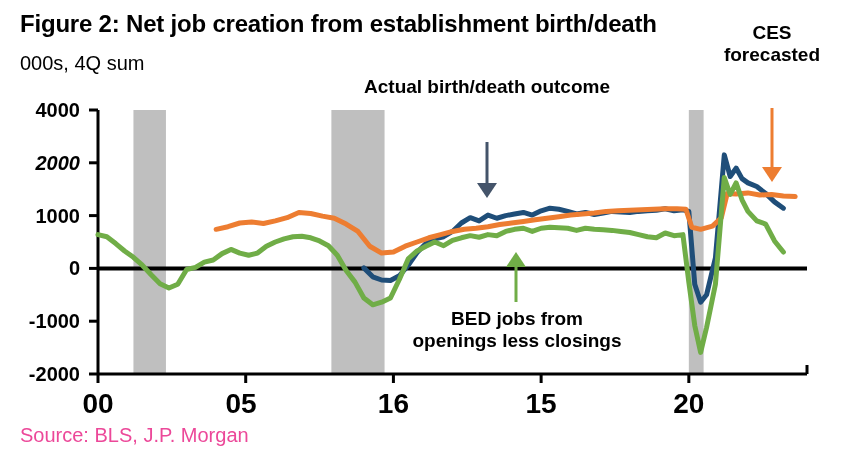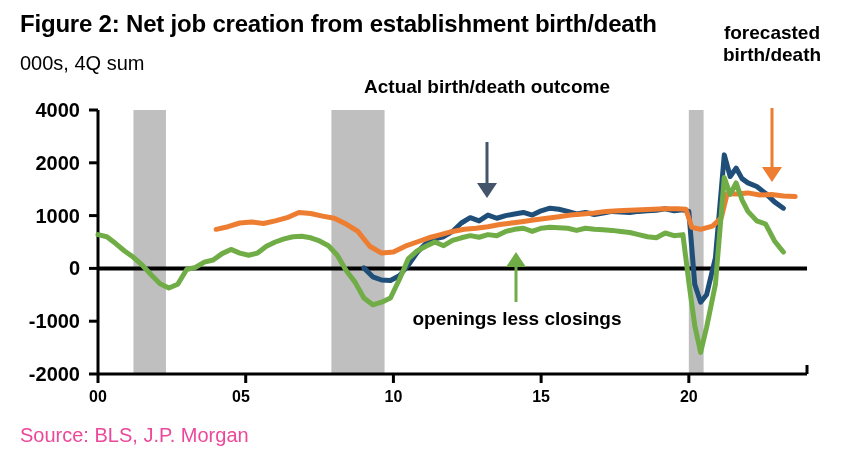--- a/index.html
+++ b/index.html
@@ -57,21 +57,21 @@
     font-weight: bold;
     color: #000000;
     width: 78px;
     left: 2px;
     transform: translateY(-50%);
     white-space: nowrap;
   }
   .xtick-label {
     position: absolute;
     text-align: center;
-    font-size: 16px;
+    font-size: 28px;
     font-weight: bold;
     color: #000000;
     width: 60px;
     transform: translateX(-50%);
     top: 388px;
     white-space: nowrap;
   }
   .annot {
     position: absolute;
     font-size: 19px;
@@ -139,40 +139,41 @@
         <polygon points="762,167 782,167 772,182" fill="#ED7D31"></polygon>
       </g>
       <g>
         <line x1="516" y1="302" x2="516" y2="266" stroke="#70AD47" stroke-width="3"></line>
         <polygon points="506,267 526,267 516,252" fill="#70AD47"></polygon>
       </g>
     </svg>
 
   <div id="ytick-layer">
       <div class="ytick-label" style="top: 110px;">4000</div>
-      <div class="ytick-label" style="top: 162.8px;">2000</div>
+      <div class="ytick-label" style="top: 162.8px; font-style: italic;">2000</div>
       <div class="ytick-label" style="top: 215.6px;">1000</div>
       <div class="ytick-label" style="top: 268.4px;">0</div>
       <div class="ytick-label" style="top: 321.2px;">-1000</div>
       <div class="ytick-label" style="top: 374px;">-2000</div>
     </div>
   <div id="xtick-layer">
       <div class="xtick-label" style="left: 98px;">00</div>
       <div class="xtick-label" style="left: 241px;">05</div>
-      <div class="xtick-label" style="left: 393.417px;">10</div>
+      <div class="xtick-label" style="left: 393.417px;">16</div>
       <div class="xtick-label" style="left: 541.125px;">15</div>
       <div class="xtick-label" style="left: 688.833px;">20</div>
     </div>
 
   <div class="annot annot-actual">
     <span class="annot-line">Actual birth/death outcome</span>
   </div>
 
   <div class="annot annot-ces">
+    <span class="annot-line">CES</span>
     <span class="annot-line">forecasted</span>
-    <span class="annot-line">birth/death</span>
   </div>
 
   <div class="annot annot-bed">
+    <span class="annot-line">BED jobs from</span>
     <span class="annot-line">openings less closings</span>
   </div>
 
 </div>
 
 </body></html>

